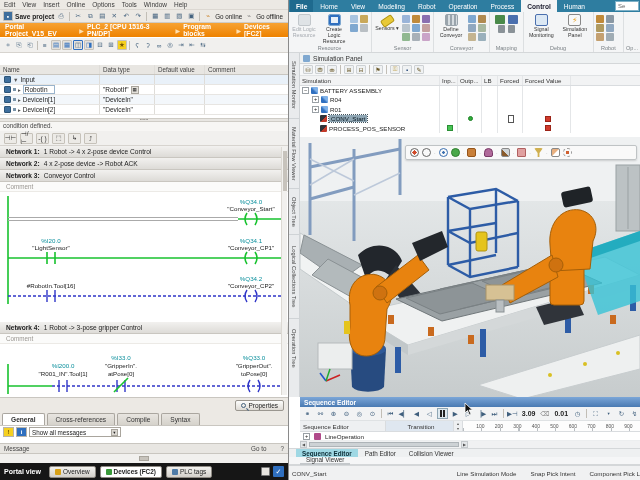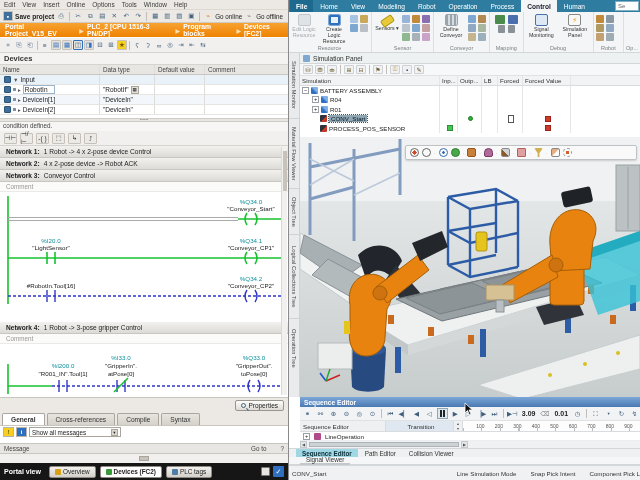--- a/index.html
+++ b/index.html
@@ -187,23 +187,20 @@
     <span class="tsep"></span>
     <span class="ib flat">ʕ</span>
     <span class="ib flat">ʔ</span>
     <span class="ib flat">∞</span>
     <span class="ib flat">◎</span>
     <span class="ib flat">⇥</span>
     <span class="ib flat">⇤</span>
     <span class="ib flat">⇆</span>
   </div>
 
-  <div class="p devices-hd">
-      <span>Devices</span>
-    </div>
 
   <div class="p vt">
     <div class="vt-row vt-head">
       <div class="vt-c c-name">Name</div>
       <div class="vt-c c-type">Data type</div>
       <div class="vt-c c-def">Default value</div>
       <div class="vt-c c-com">Comment</div>
     </div>
     <div class="vt-row" style="background:#e9f1f9">
       <div class="vt-c c-name">

